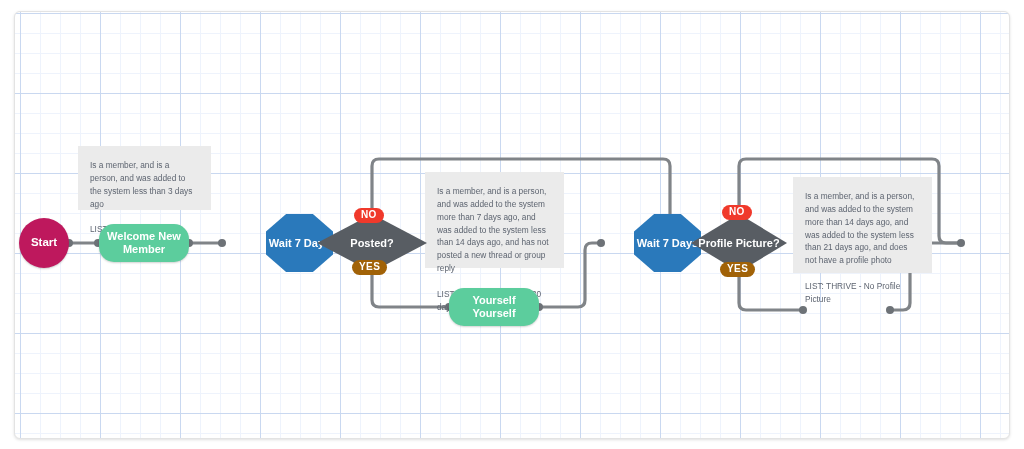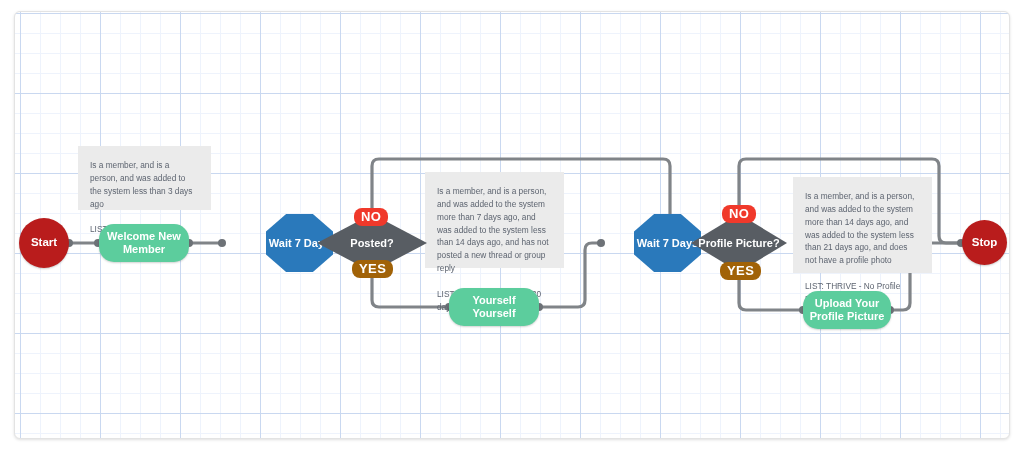--- a/index.html
+++ b/index.html
@@ -53,21 +53,21 @@
     align-items: center;
     justify-content: center;
     text-align: center;
     color: #ffffff;
     font-weight: bold;
     line-height: 1.18;
     box-sizing: border-box;
   }
   .circle-node {
     border-radius: 50%;
-    background: #b91c1c;
+    background: #be185d;
     font-size: 11.5px;
     box-shadow: 0 1px 2px rgba(0,0,0,0.2);
   }
   .action-node {
     background: #5ccd9d;
     border-radius: 15px;
     font-size: 11px;
     box-shadow: 0 1px 2px rgba(0,0,0,0.18);
     padding: 2px 4px;
   }
@@ -91,21 +91,21 @@
     line-height: 1.55;
     padding: 13px 12px 11px 12px;
     box-sizing: border-box;
   }
   .note .note-body { margin: 0; white-space: pre-line; }
   .note .note-list  { margin: 13px 0 0 0; }
   
   .badge {
     position: absolute;
     color: #ffffff;
-    font-size: 13px;
+    font-size: 10px;
     font-weight: bold;
     border-radius: 8px;
     padding: 2px 7px 3px 7px;
     letter-spacing: 0.4px;
     box-sizing: border-box;
     line-height: 1;
     z-index: 6;
   }
   .badge-no  { background: #f0392b; }
   .badge-yes { background: #a16207; }
@@ -182,23 +182,21 @@
   <div class="node wait-node" style="left:222px; top:214px; width:67px; height:58px;">Wait 7 Days</div>
 
   <div class="node decision-node" style="left:317px; top:214px; width:110px; height:58px;">Posted?</div>
 
   <div class="node action-node" style="left:449px; top:288px; width:90px; height:38px;">Yourself Yourself</div>
 
   <div class="node wait-node" style="left:590px; top:214px; width:67px; height:58px;">Wait 7 Days</div>
 
   <div class="node decision-node" style="left:691px; top:214px; width:96px; height:58px;text-align:center;">Profile Picture?</div>
 
-  <div class="node action-node" style="left:803px; top:291px; width:88px; height:38px;">Upload Your Profile Picture</div>
-
-  <div class="node circle-node" style="left:962px; top:220px; width:45px; height:45px;">Stop</div>
+
 
   <div class="badge badge-no" style="left:354px; top:208px;">NO</div>
 
   <div class="badge badge-yes" style="left:352px; top:260px;">YES</div>
 
   <div class="badge badge-no" style="left:722px; top:205px;">NO</div>
 
   <div class="badge badge-yes" style="left:720px; top:262px;">YES</div>
 
 </div>

